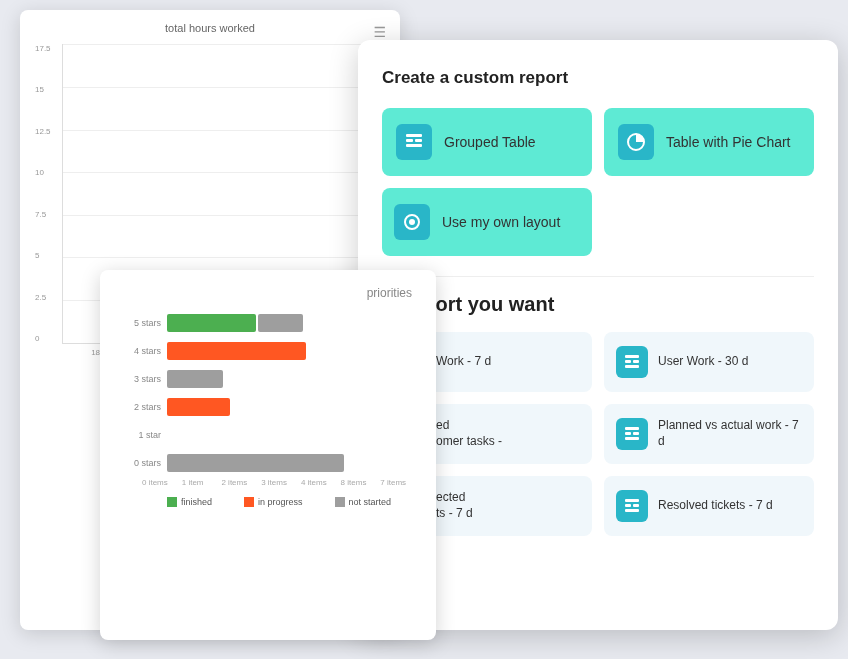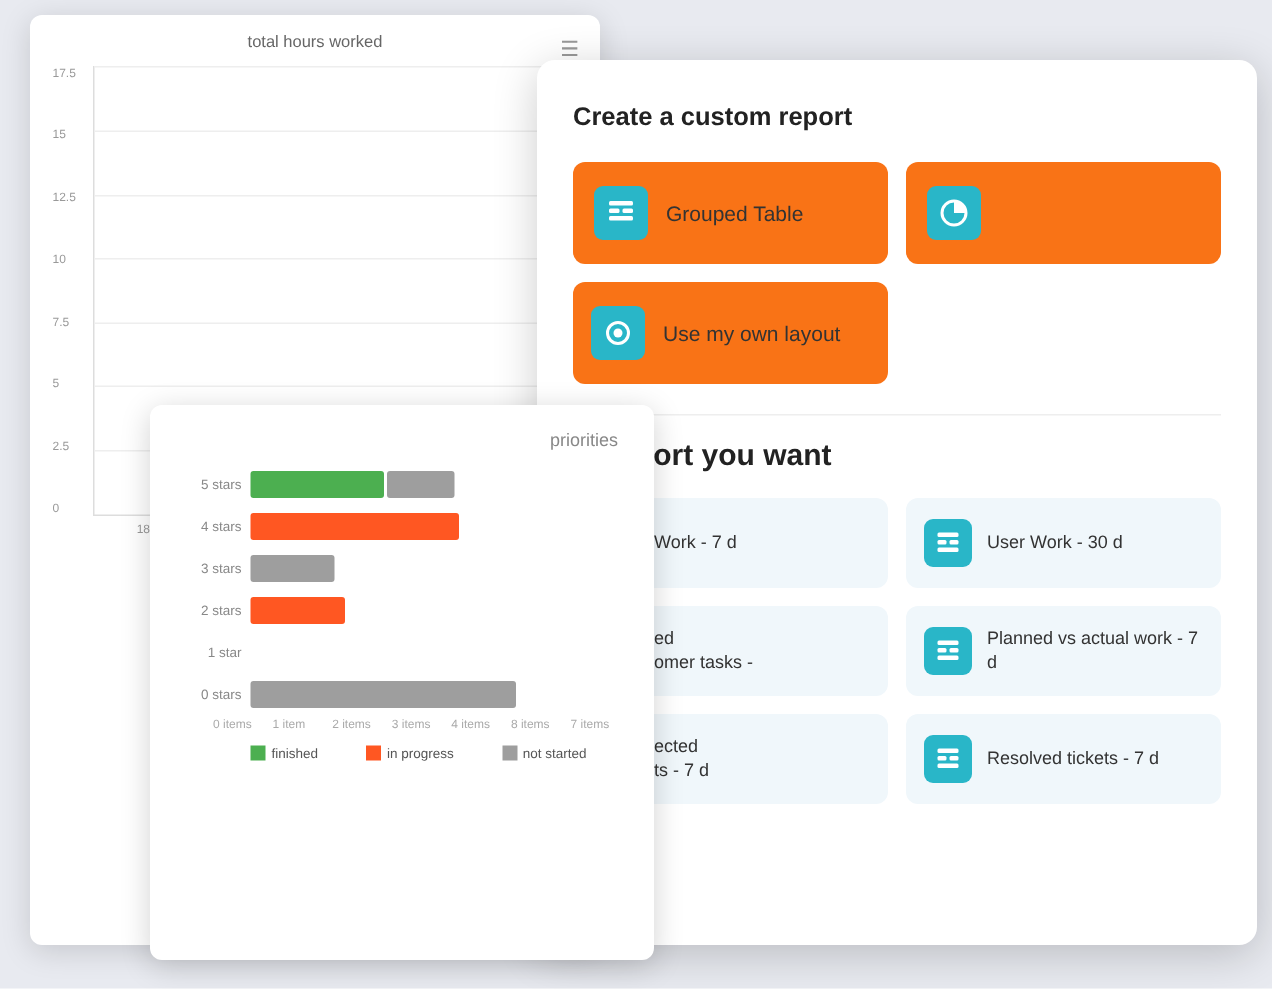--- a/index.html
+++ b/index.html
@@ -198,21 +198,21 @@
       color: #222;
       margin-bottom: 20px;
     }
     .report-options-grid {
       display: grid;
       grid-template-columns: 1fr 1fr;
       gap: 12px;
       margin-bottom: 20px;
     }
     .report-option {
-      background: #f97316;
+      background: #5eead4;
       border-radius: 8px;
       padding: 16px 14px;
       display: flex;
       align-items: center;
       gap: 12px;
       cursor: pointer;
     }
     .report-option-icon {
       width: 36px;
       height: 36px;
@@ -435,20 +435,21 @@
       <div class="report-option-label">Grouped Table</div>
     </div>
 
     <div class="report-option">
       <div class="report-option-icon">
         <svg width="20" height="20" viewBox="0 0 20 20" fill="none">
           <circle cx="10" cy="10" r="8" stroke="white" stroke-width="2" fill="none"></circle>
           <path d="M10 10 L10 2 A8 8 0 0 1 18 10 Z" fill="white"></path>
         </svg>
       </div>
+      <div class="report-option-label">Table with Pie Chart</div>
     </div>
 
     <div class="report-option single-option">
       <div class="report-option-icon">
         <svg width="20" height="20" viewBox="0 0 20 20" fill="none">
           <circle cx="10" cy="10" r="7" stroke="white" stroke-width="2" fill="none"></circle>
           <circle cx="10" cy="10" r="3" fill="white"></circle>
         </svg>
       </div>
       <div class="report-option-label">Use my own layout</div>

